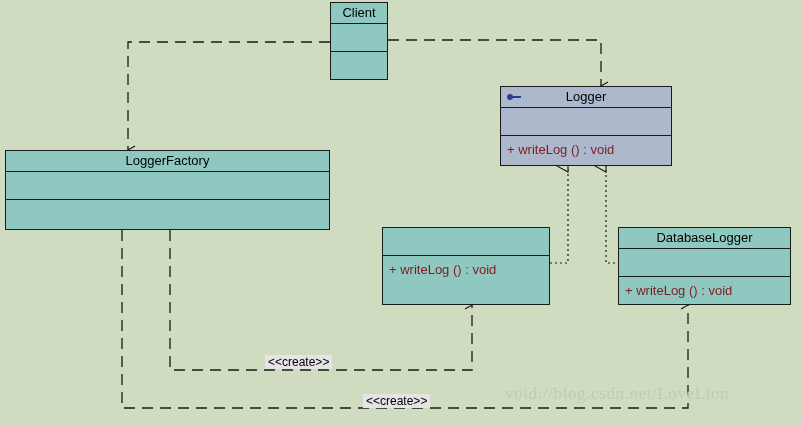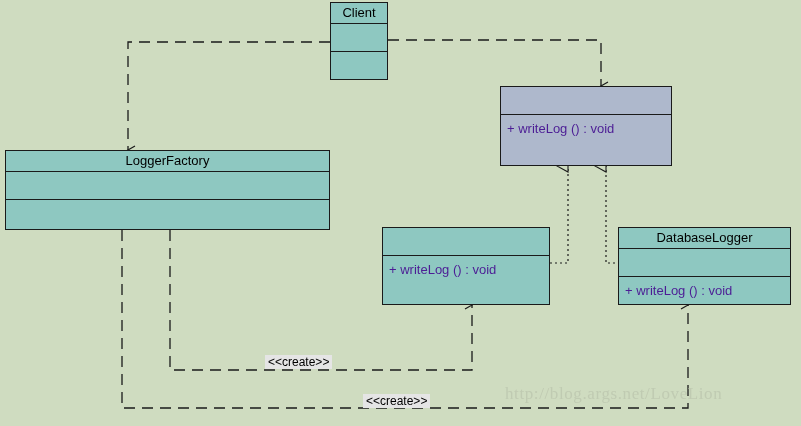--- a/index.html
+++ b/index.html
@@ -48,21 +48,21 @@
     overflow: hidden;
   }
   .uml-attrs {
     box-sizing: border-box;
     border-bottom: 1px solid #1a1a1a;
     height: 28px;
   }
   .uml-ops {
     box-sizing: border-box;
     height: 28px;
-    color: #4c1d95;
+    color: #7f1d1d;
     font-size: 13px;
     line-height: 27px;
     padding-left: 6px;
     white-space: nowrap;
     overflow: hidden;
   }
   .uml-ops.empty { padding-left: 0; }
 
   
   .iface-icon {
@@ -150,20 +150,27 @@
     </g>
   </svg>
 
   <div class="uml-box" style="left:330px; top:2px; width:58px; height:78px;">
     <div class="uml-name">Client</div>
     <div class="uml-attrs"></div>
     <div class="uml-ops empty"></div>
   </div>
 
   <div class="uml-box iface" style="left:500px; top:86px; width:172px; height:80px;">
+    <div class="uml-name">
+      <span class="iface-icon">
+        <span class="knob"></span>
+          <span class="stem"></span>
+      </span>
+      <span>Logger</span>
+    </div>
     <div class="uml-attrs"></div>
     <div class="uml-ops">+ writeLog () : void</div>
   </div>
 
   <div class="uml-box" style="left:5px; top:150px; width:325px; height:80px;">
     <div class="uml-name">LoggerFactory</div>
     <div class="uml-attrs"></div>
   </div>
 
   <div class="uml-box" style="left:382px; top:227px; width:168px; height:78px;">
@@ -174,15 +181,15 @@
   <div class="uml-box" style="left:618px; top:227px; width:173px; height:78px;">
     <div class="uml-name">DatabaseLogger</div>
     <div class="uml-attrs"></div>
     <div class="uml-ops">+ writeLog () : void</div>
   </div>
 
   <div class="edge-label" style="left:265px; top:355px;">&lt;&lt;create&gt;&gt;</div>
 
   <div class="edge-label" style="left:363px; top:394px;">&lt;&lt;create&gt;&gt;</div>
 
-  <div class="watermark">http://blog.args.net/LoveLion</div>
+  <div class="watermark">void://blog.csdn.net/LoveLion</div>
 
 </div>
 
 </body></html>

